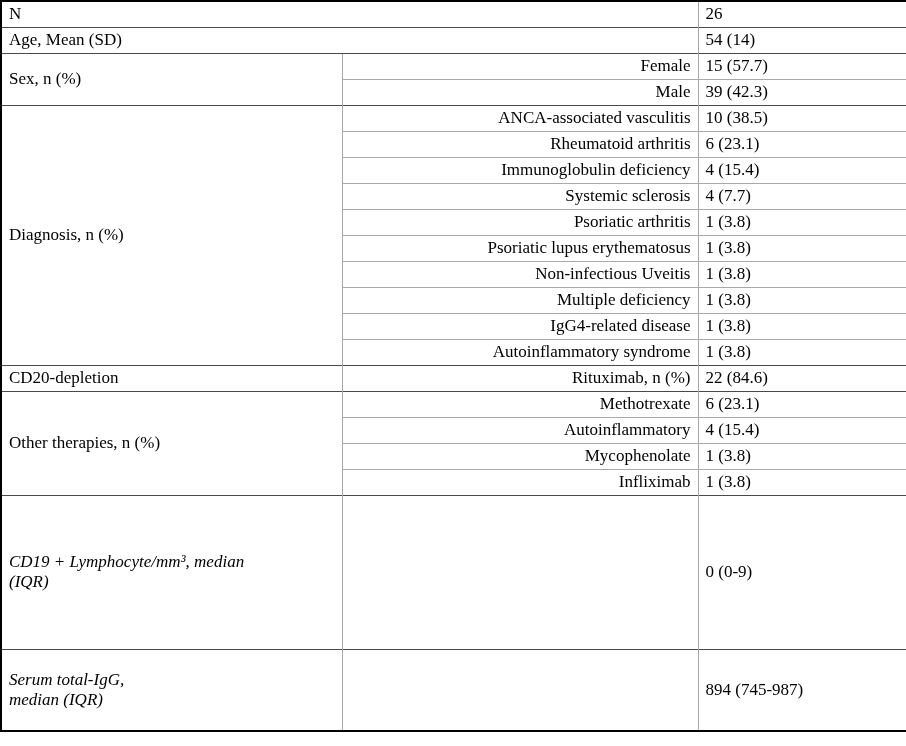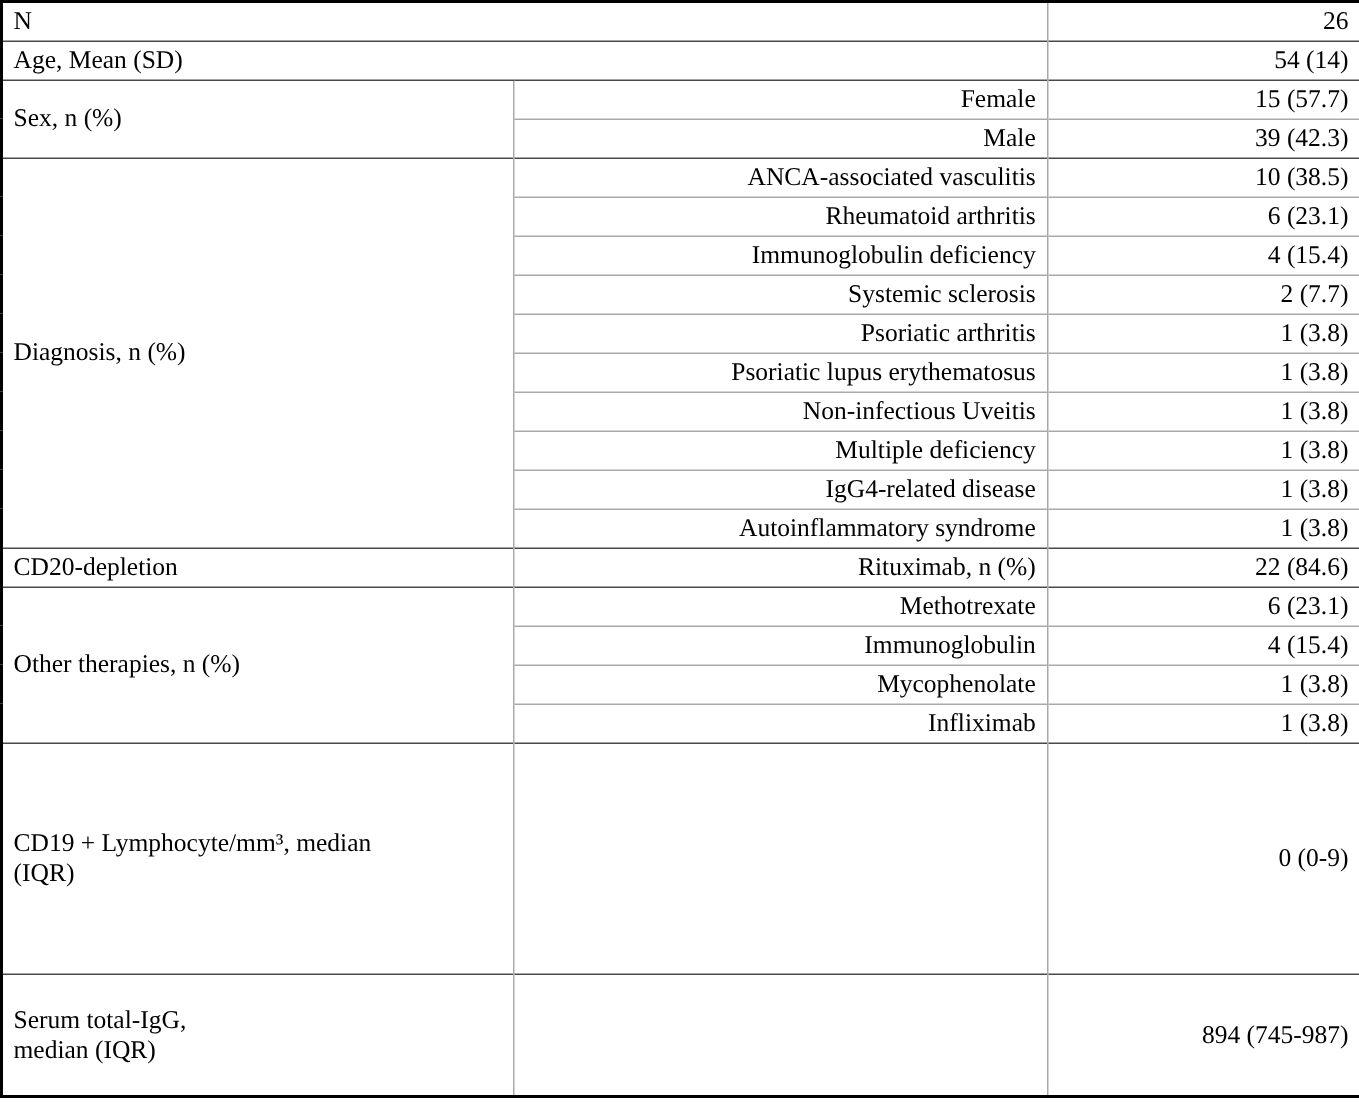--- a/index.html
+++ b/index.html
@@ -33,22 +33,22 @@
   }
   
   tr.sec > td {
     border-top-color: #4a4a4a;
   }
   tr.row { height: 26px; }
   tr.tall-1 { height: 154px; }
   tr.tall-2 { height: 82px; }
   td.lbl { text-align: left; }
   td.sub { text-align: right; }
-  td.val { text-align: right; }
-  td.prewrap { white-space: pre-line; }
+  td.val { text-align: left; }
+  td.prewrap { white-space: pre-line; font-style: italic; }
 </style>
 </head>
 <body>
 
 <div class="table-wrap">
   <table class="demo-table">
     <colgroup>
       <col style="width:341px">
       <col style="width:356px">
       <col style="width:209px">
@@ -83,21 +83,21 @@
       <tr class="row">
         <td class="sub">Rheumatoid arthritis</td>
         <td class="val">6 (23.1)</td>
       </tr>
       <tr class="row">
         <td class="sub">Immunoglobulin deficiency</td>
         <td class="val">4 (15.4)</td>
       </tr>
       <tr class="row">
         <td class="sub">Systemic sclerosis</td>
-        <td class="val">2 (7.7)</td>
+        <td class="val">4 (7.7)</td>
       </tr>
       <tr class="row">
         <td class="sub">Psoriatic arthritis</td>
         <td class="val">1 (3.8)</td>
       </tr>
       <tr class="row">
         <td class="sub">Psoriatic lupus erythematosus</td>
         <td class="val">1 (3.8)</td>
       </tr>
       <tr class="row">
@@ -122,21 +122,21 @@
         <td class="sub">Rituximab, n (%)</td>
         <td class="val">22 (84.6)</td>
       </tr>
 
       <tr class="row sec">
         <td class="lbl" rowspan="4">Other therapies, n (%)</td>
         <td class="sub">Methotrexate</td>
         <td class="val">6 (23.1)</td>
       </tr>
       <tr class="row">
-        <td class="sub">Immunoglobulin</td>
+        <td class="sub">Autoinflammatory</td>
         <td class="val">4 (15.4)</td>
       </tr>
       <tr class="row">
         <td class="sub">Mycophenolate</td>
         <td class="val">1 (3.8)</td>
       </tr>
       <tr class="row">
         <td class="sub">Infliximab</td>
         <td class="val">1 (3.8)</td>
       </tr>

